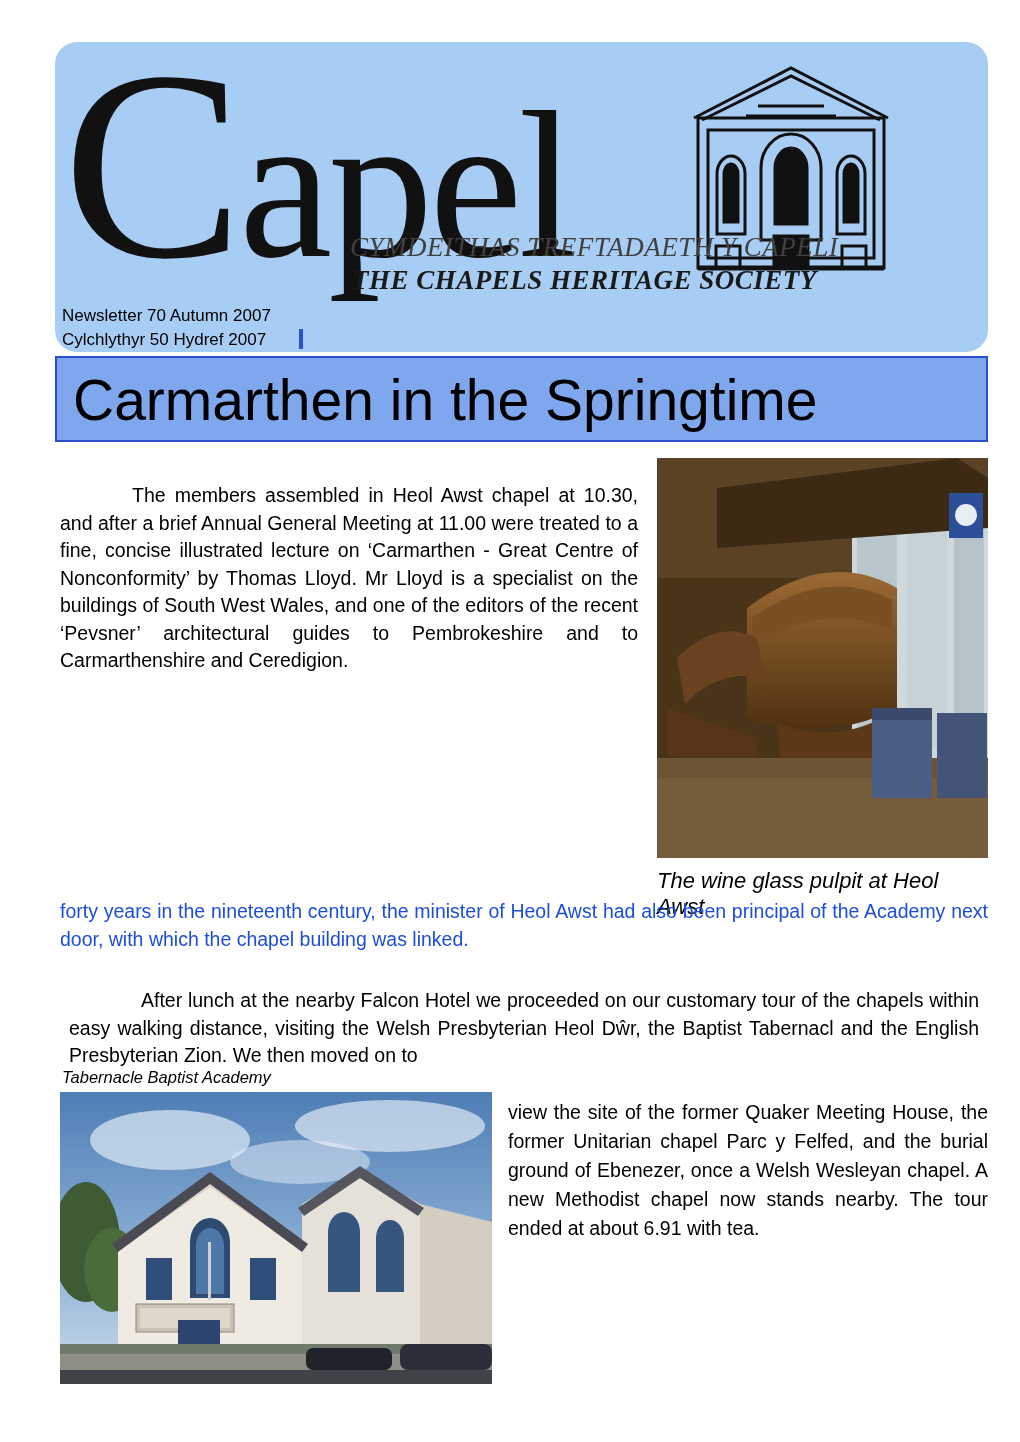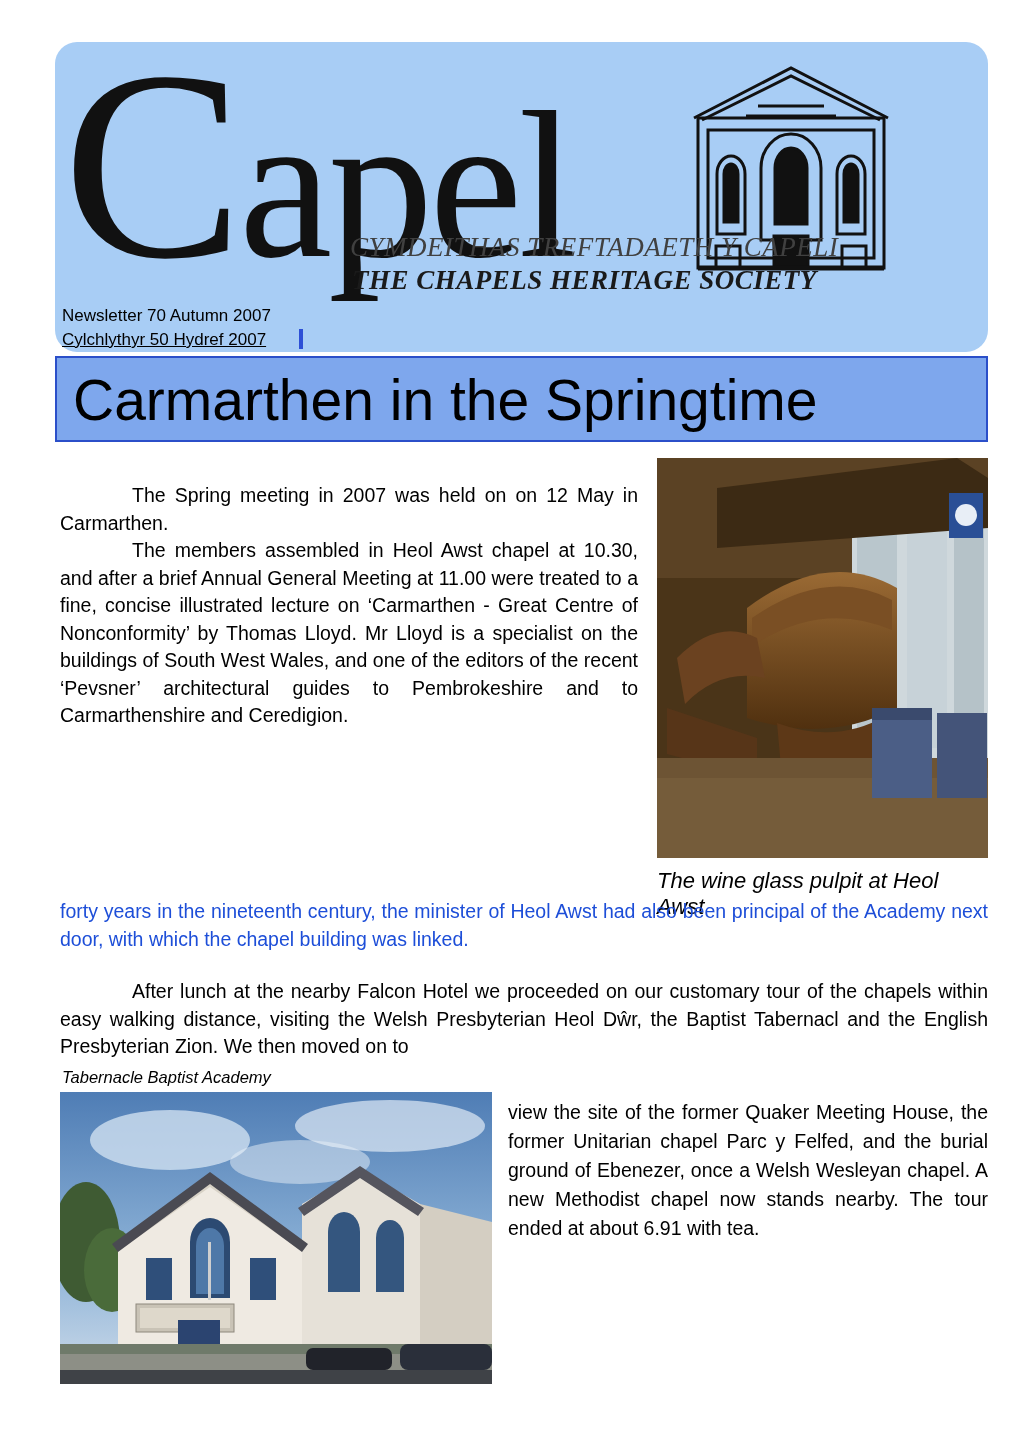--- a/index.html
+++ b/index.html
@@ -84,21 +84,20 @@
     color: #000;
     z-index: 5;
   }
   .issue-line2 {
     position: absolute;
     left: 62px;
     top: 330px;
     font-size: 17px;
     color: #000;
     z-index: 5;
-    text-decoration: underline;
   }
   .issue-bar {
     position: absolute;
     left: 299px;
     top: 329px;
     width: 4px;
     height: 20px;
     background: #2d4fd6;
     z-index: 6;
   }
@@ -172,21 +171,21 @@
   .full-text-2 {
     position: absolute;
     left: 60px;
     top: 978px;
     width: 928px;
     font-size: 19.5px;
     line-height: 27.5px;
     text-align: justify;
     color: #000;
   }
-  .full-text-2 p { margin: 0; text-indent: 72px; }
+  .full-text-2 p { margin: 9px; text-indent: 72px; }
 
   .cap2 {
     position: absolute;
     left: 62px;
     top: 1068px;
     font-size: 16.5px;
     font-style: italic;
     color: #000;
   }
   .photo2 {
@@ -284,21 +283,20 @@
     <rect x="215" y="250" width="60" height="90" fill="#4b5e86"></rect>
     <rect x="215" y="250" width="60" height="12" fill="#3a4a6d"></rect>
     <rect x="280" y="255" width="50" height="85" fill="#445479"></rect>
     <rect x="292" y="35" width="34" height="45" fill="#2a4f96"></rect>
     <circle cx="309" cy="57" r="11" fill="#e8eef6"></circle>
   </svg>
 </div>
 <div class="cap1">The wine glass pulpit at Heol Awst</div>
 
 <div class="col-text">
-  <p>The Spring meeting in 2007 was held on on 12 May in Carmarthen.</p>
   <p>The members assembled in Heol Awst chapel at 10.30, and after a brief Annual General Meeting at 11.00 were treated to a fine, concise illustrated lecture on ‘Carmarthen - Great Centre of Nonconformity’ by Thomas Lloyd.  Mr Lloyd is a specialist on the buildings of South West Wales, and one of the editors of the recent ‘Pevsner’ architectural guides to Pembrokeshire and to Carmarthenshire and Ceredigion.</p>
 </div>
 
 <div class="full-text-1">
   <p>forty years in the nineteenth century, the minister of Heol Awst had also been principal of the Academy next door, with which the chapel building was linked.</p>
 </div>
 
 <div class="full-text-2">
   <p>After lunch at the nearby Falcon Hotel we proceeded on our customary tour of the chapels within easy walking distance, visiting the Welsh Presbyterian Heol Dŵr, the Baptist Tabernacl and the English Presbyterian Zion. We then moved on to</p>
 </div>

